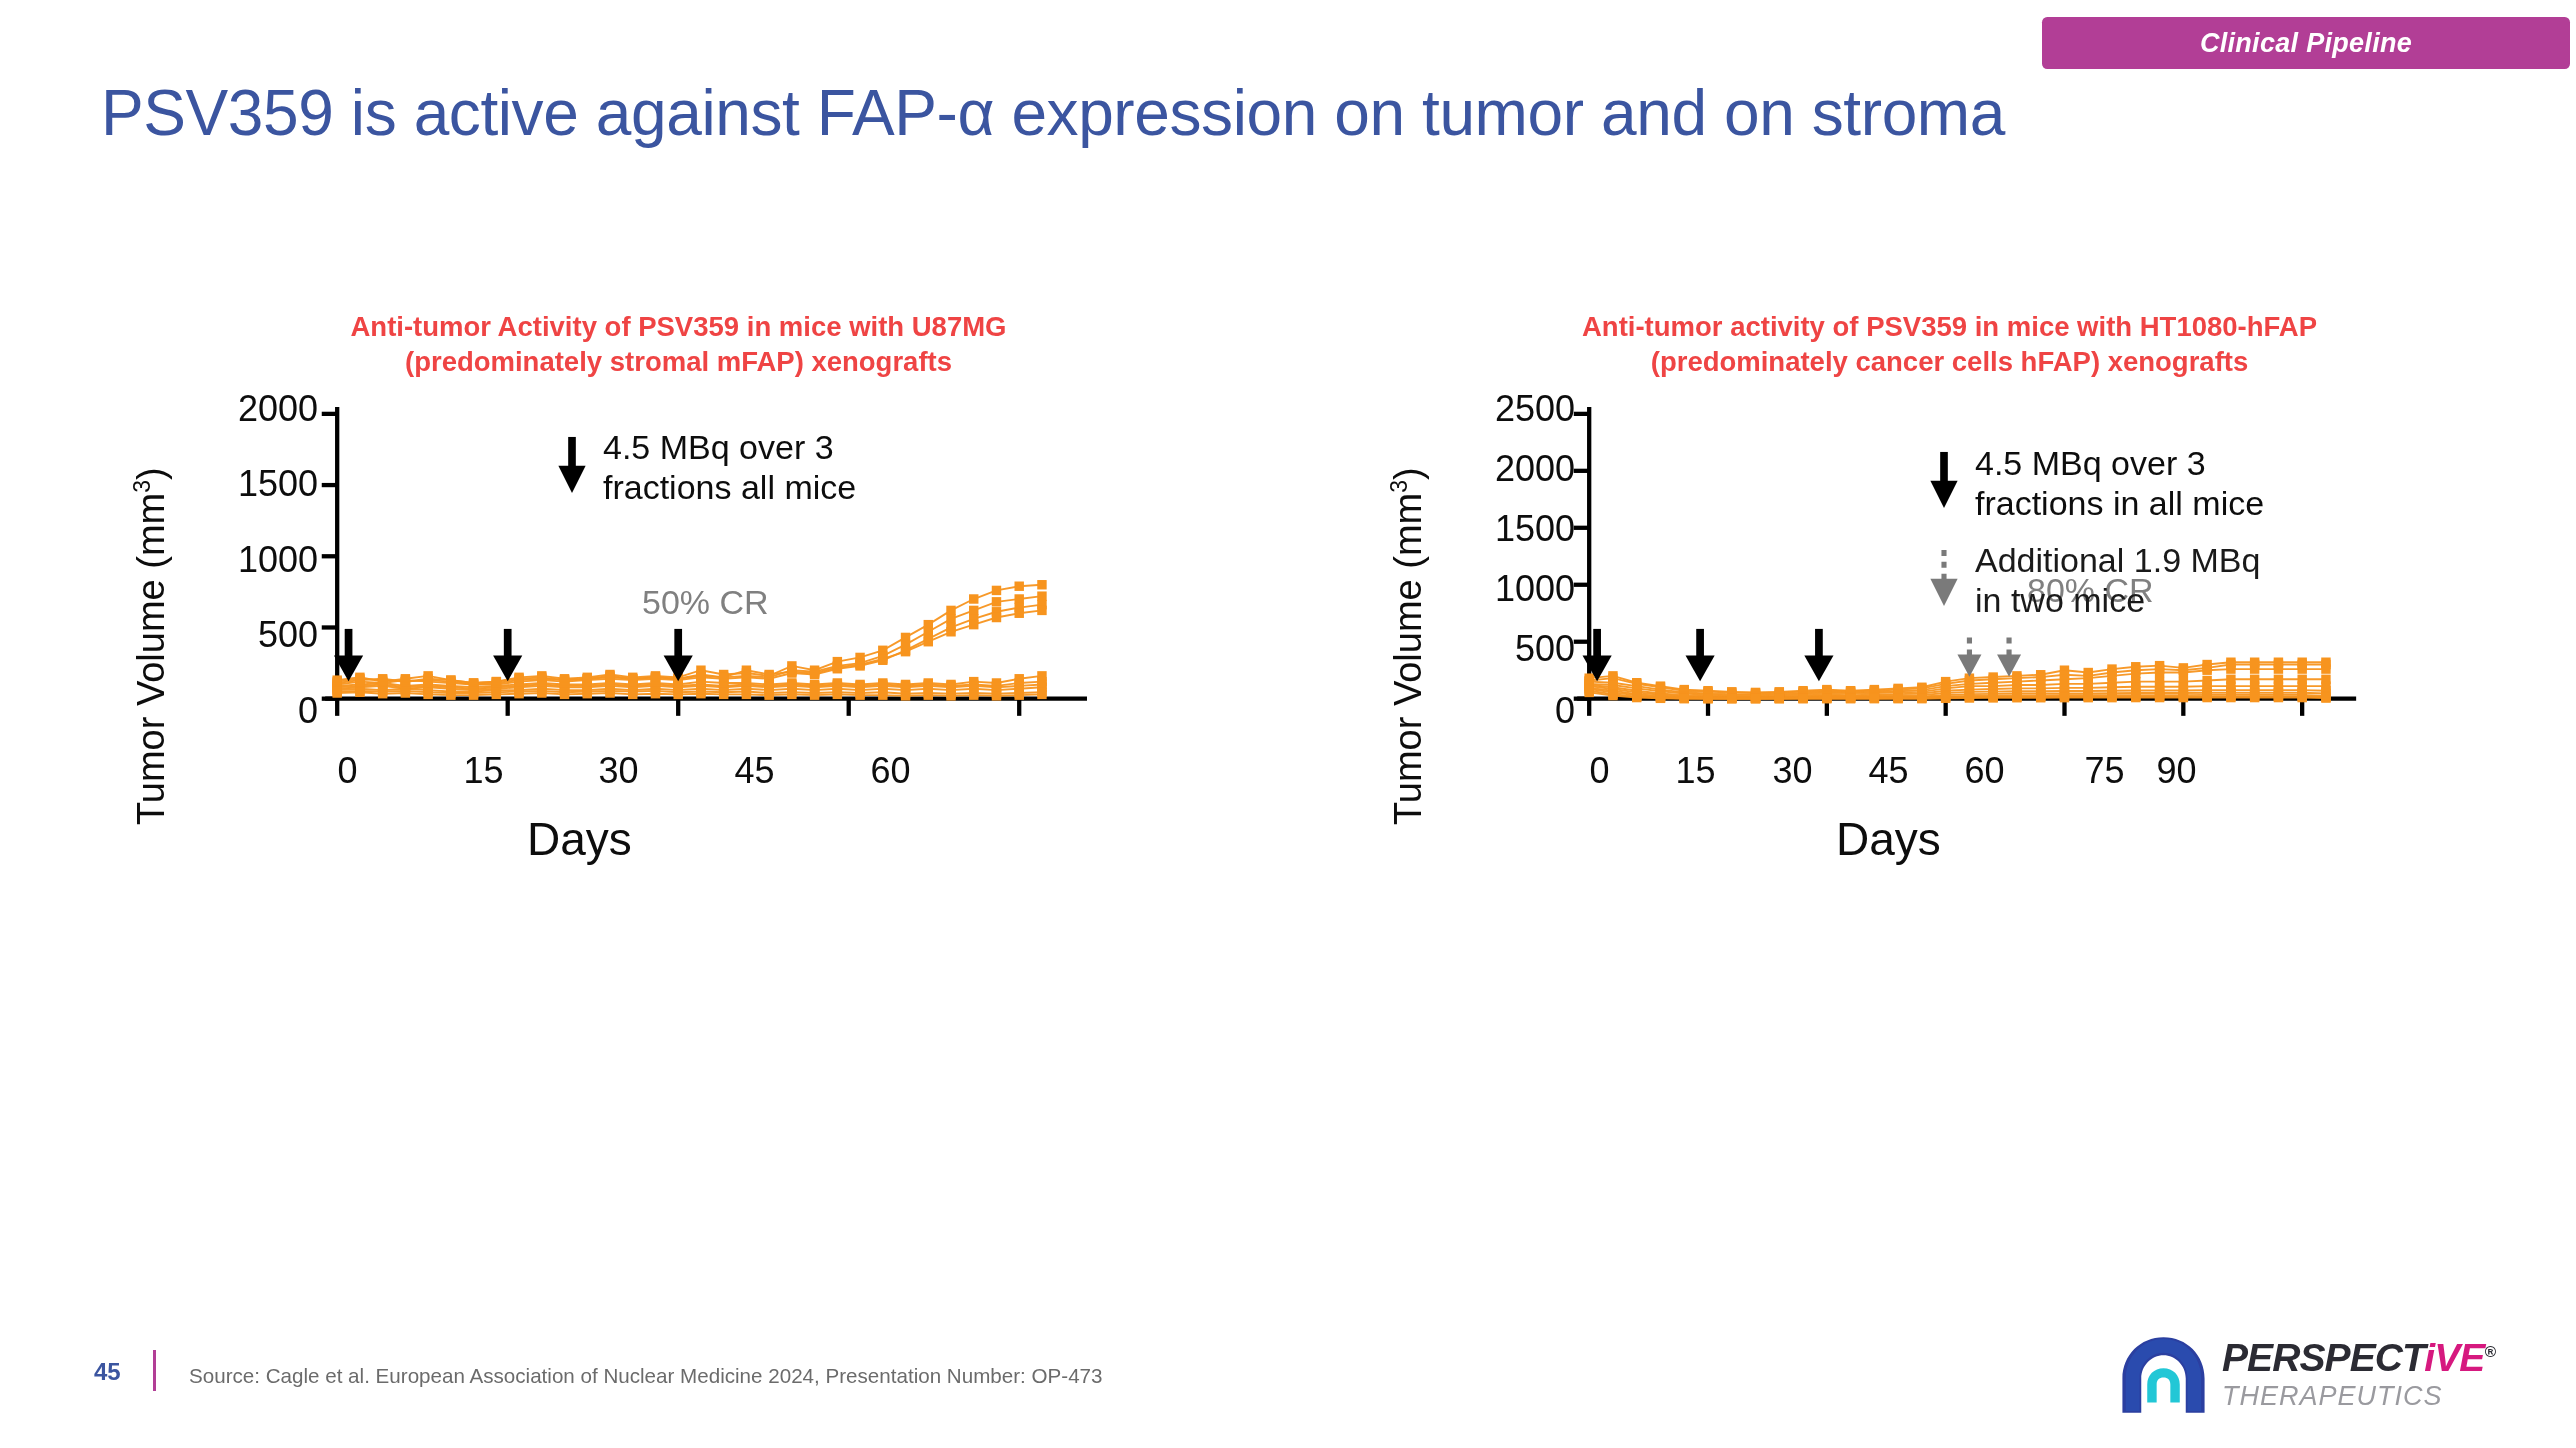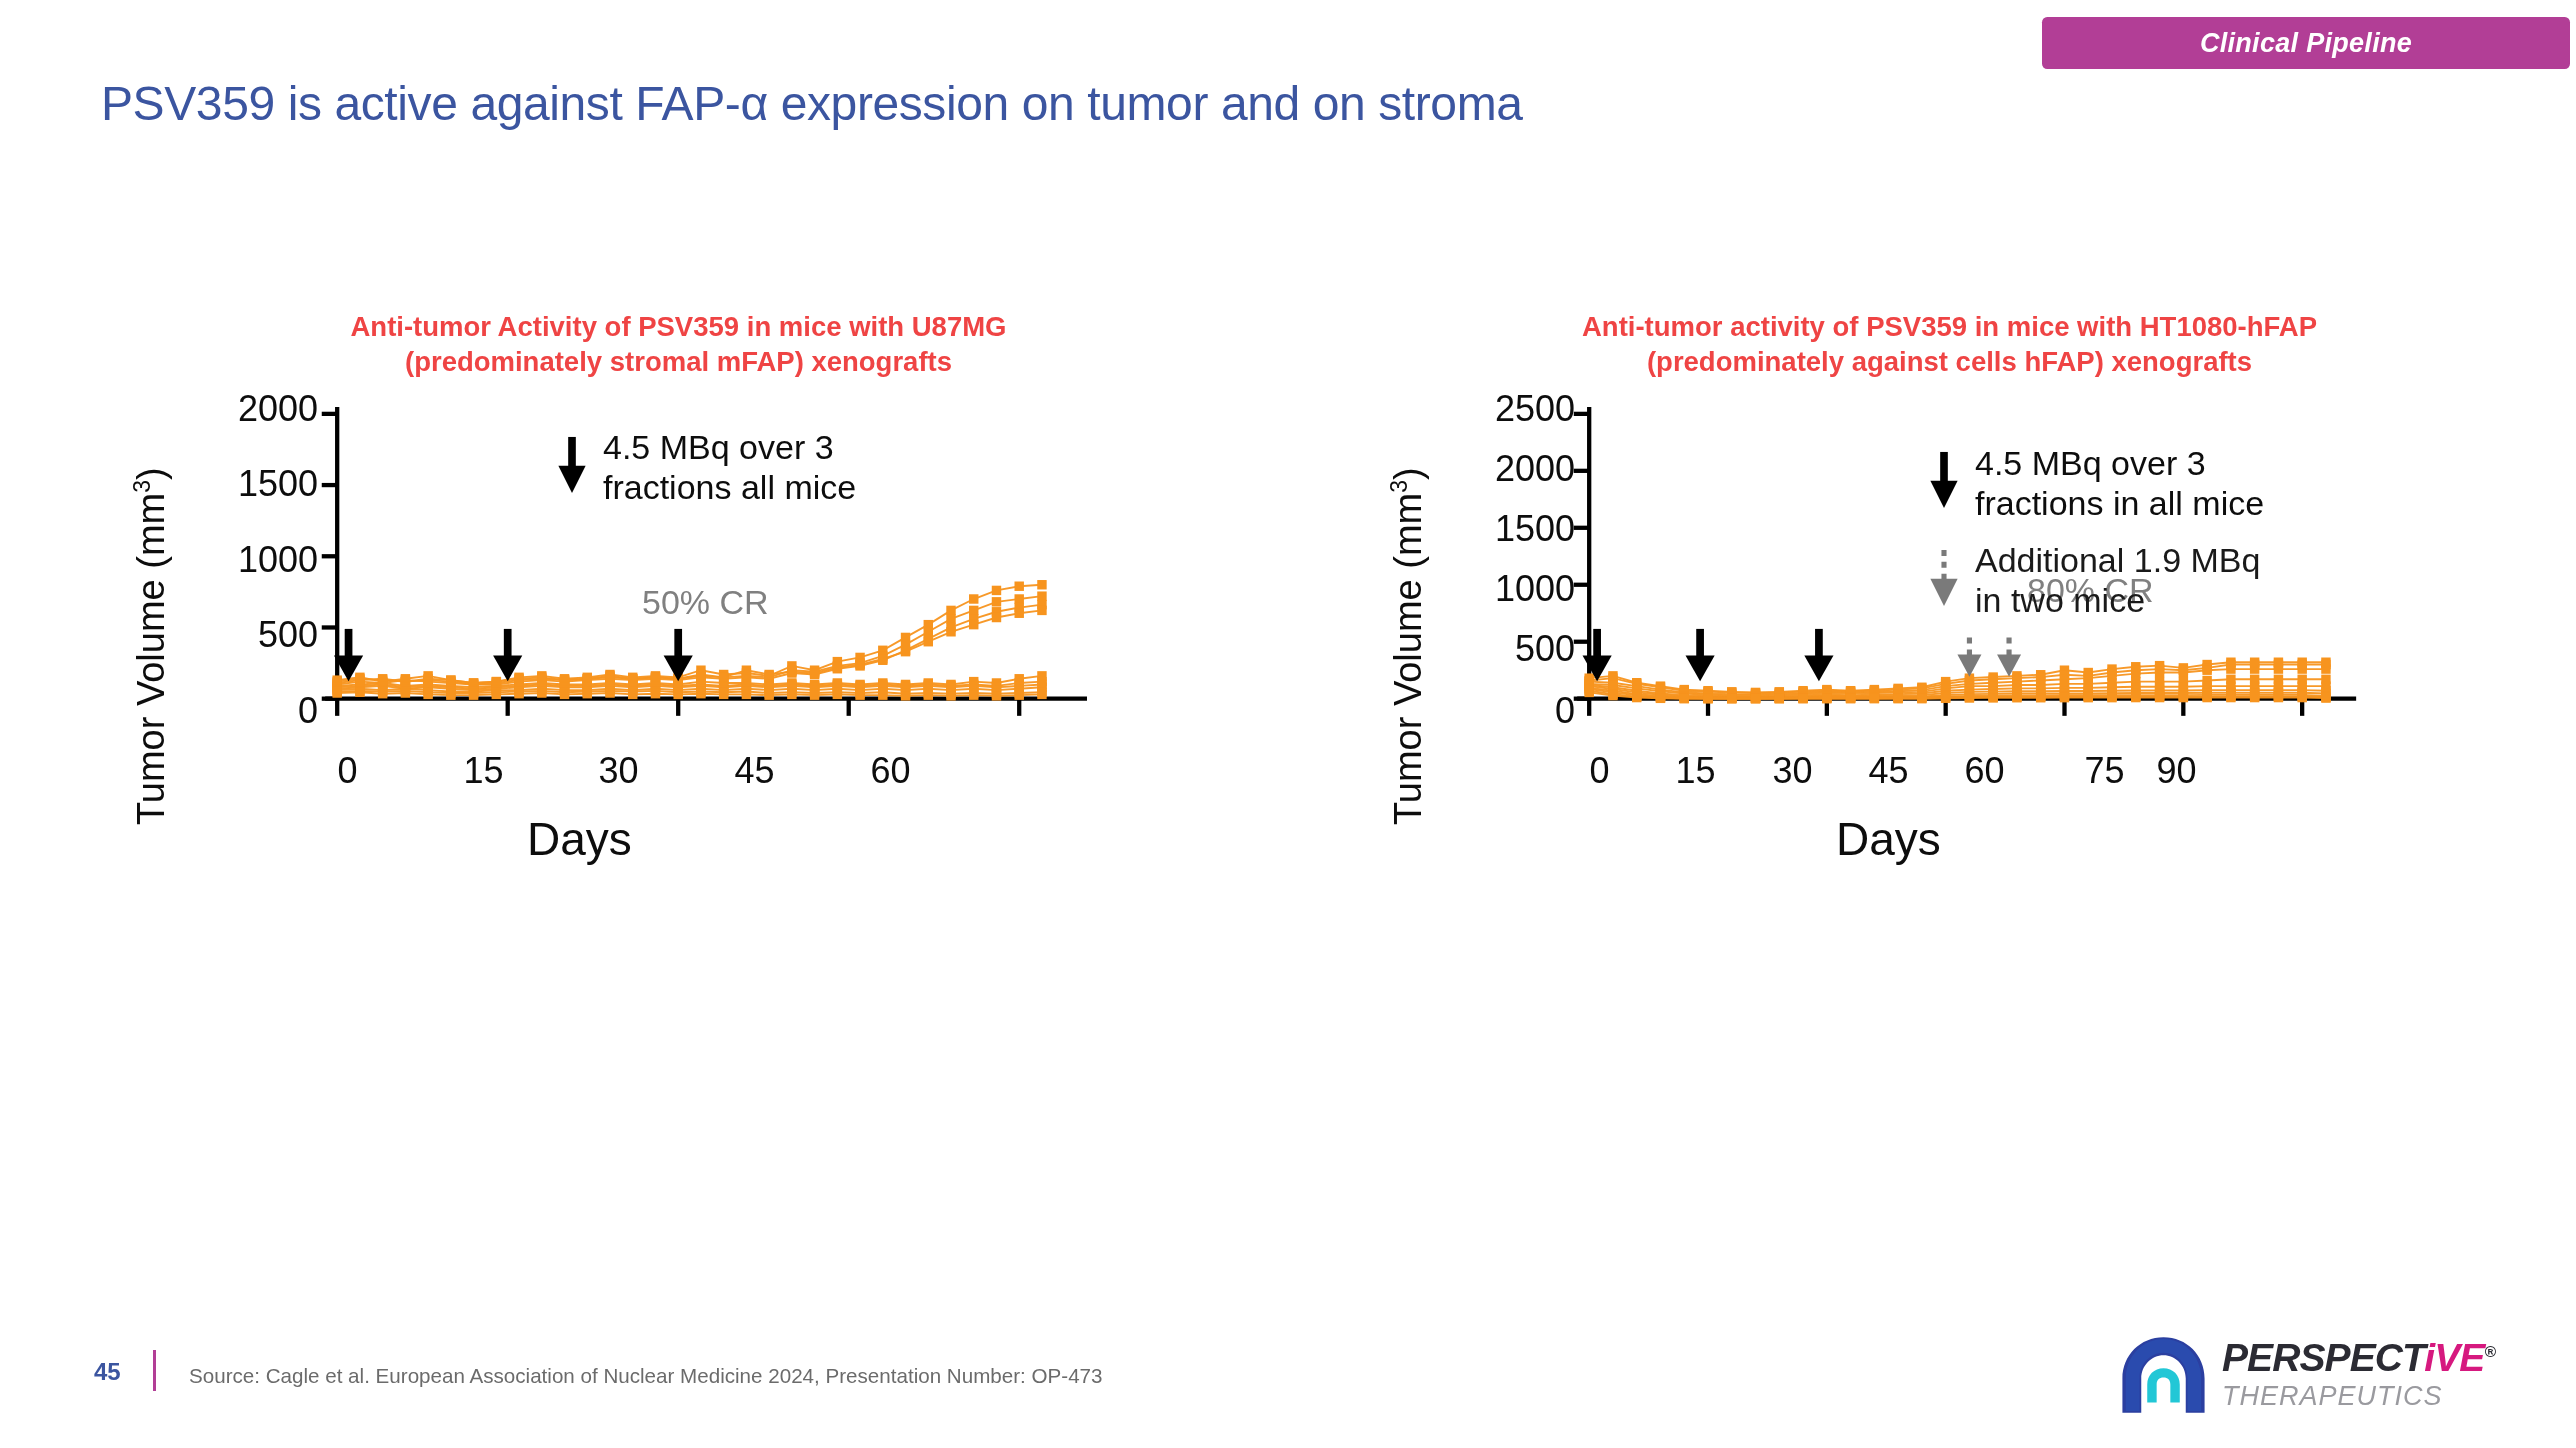--- a/index.html
+++ b/index.html
@@ -24,21 +24,21 @@
     font-size: 27px;
     font-weight: bold;
     font-style: italic;
     letter-spacing: 0.3px;
   }
 
   
   #page-title {
     position: absolute; left: 101px; top: 76px;
     color: #3B55A0;
-    font-size: 48px;
+    font-size: 64px;
     font-weight: 400;
     letter-spacing: -0.4px;
     white-space: nowrap;
   }
 
   
   .panel { position: absolute; top: 309px; }
   #panel-left  { left: 103px;  width: 1151px; }
   #panel-right { left: 1374px; width: 1151px; }
 
@@ -531,21 +531,21 @@
             <line x1="419.5" y1="258.65999999999997" x2="419.5" y2="291.78" stroke="#000" stroke-width="9"></line>
             <polygon points="402.5,289.78 436.5,289.78 419.5,319.78" fill="#000"></polygon>
           </g>
         </svg>
     </div>
   </div>
 
   <div class="panel" id="panel-right">
     <div class="panel-title">
       <div>Anti-tumor activity of PSV359 in mice with HT1080-hFAP</div>
-      <div>(predominately against cells hFAP) xenografts</div>
+      <div>(predominately cancer cells hFAP) xenografts</div>
     </div>
 
     <div class="plot-wrap">
       <div class="axis-label-y" style="left:12px; top:410px;">
         <span>Tumor Volume (mm</span><sup>3</sup><span>)</span>
       </div>
 
       <div class="tick-y" style="left:34px; top:-27.5px; width:167px;">2500</div>
       <div class="tick-y" style="left:34px; top:33px;  width:167px;">2000</div>
       <div class="tick-y" style="left:34px; top:93px; width:167px;">1500</div>

